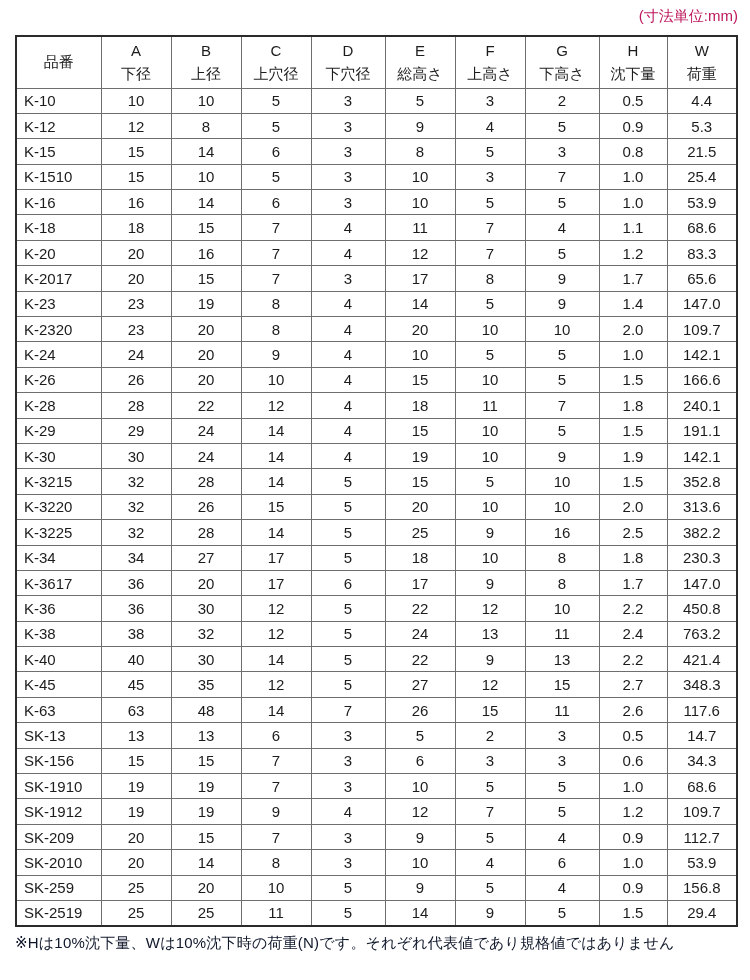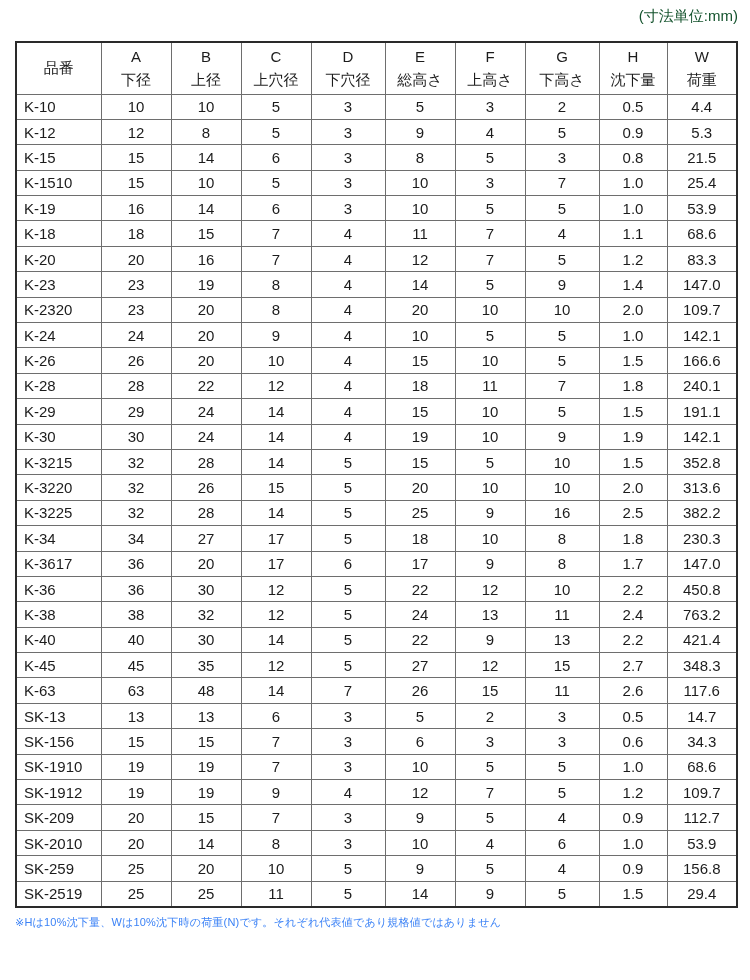--- a/index.html
+++ b/index.html
@@ -15,22 +15,22 @@
   .page {
     position: relative;
     width: 750px;
     height: 980px;
     background: #ffffff;
     overflow: hidden;
   }
   .unit-note {
     text-align: right;
     font-size: 15px;
-    padding: 6px 12px 16px 0;
-    color: #14532d;
+    padding: 6px 12px 10px 0;
+    color: #be185d;
     height: 19px;
     line-height: 19px;
   }
   table.spec-table {
     border-collapse: collapse;
     table-layout: fixed;
     margin-left: 15px;
     width: 721px;
     border: 2px solid #2a2a2a;
   }
@@ -51,22 +51,22 @@
     text-align: left;
     padding-left: 7px;
     font-size: 15px;
   }
   .spec-table tbody td {
     text-align: center;
     font-size: 15px;
   }
   .footnote {
     margin: 7px 0 0 15px;
-    font-size: 11px;
-    color: #3b82f6;
+    font-size: 15px;
+    color: #0f172a;
     letter-spacing: 0.2px;
   }
 </style>
 </head>
 <body>
 
 <div class="page">
 
   <div class="unit-note">(寸法単位:mm)</div>
 
@@ -169,21 +169,21 @@
           <td>10</td>
           <td>5</td>
           <td>3</td>
           <td>10</td>
           <td>3</td>
           <td>7</td>
           <td>1.0</td>
           <td>25.4</td>
         </tr>
         <tr>
-          <th>K-19</th>
+          <th>K-16</th>
           <td>16</td>
           <td>14</td>
           <td>6</td>
           <td>3</td>
           <td>10</td>
           <td>5</td>
           <td>5</td>
           <td>1.0</td>
           <td>53.9</td>
         </tr>
@@ -203,20 +203,32 @@
           <th>K-20</th>
           <td>20</td>
           <td>16</td>
           <td>7</td>
           <td>4</td>
           <td>12</td>
           <td>7</td>
           <td>5</td>
           <td>1.2</td>
           <td>83.3</td>
+        </tr>
+        <tr>
+          <th>K-2017</th>
+          <td>20</td>
+          <td>15</td>
+          <td>7</td>
+          <td>3</td>
+          <td>17</td>
+          <td>8</td>
+          <td>9</td>
+          <td>1.7</td>
+          <td>65.6</td>
         </tr>
         <tr>
           <th>K-23</th>
           <td>23</td>
           <td>19</td>
           <td>8</td>
           <td>4</td>
           <td>14</td>
           <td>5</td>
           <td>9</td>

